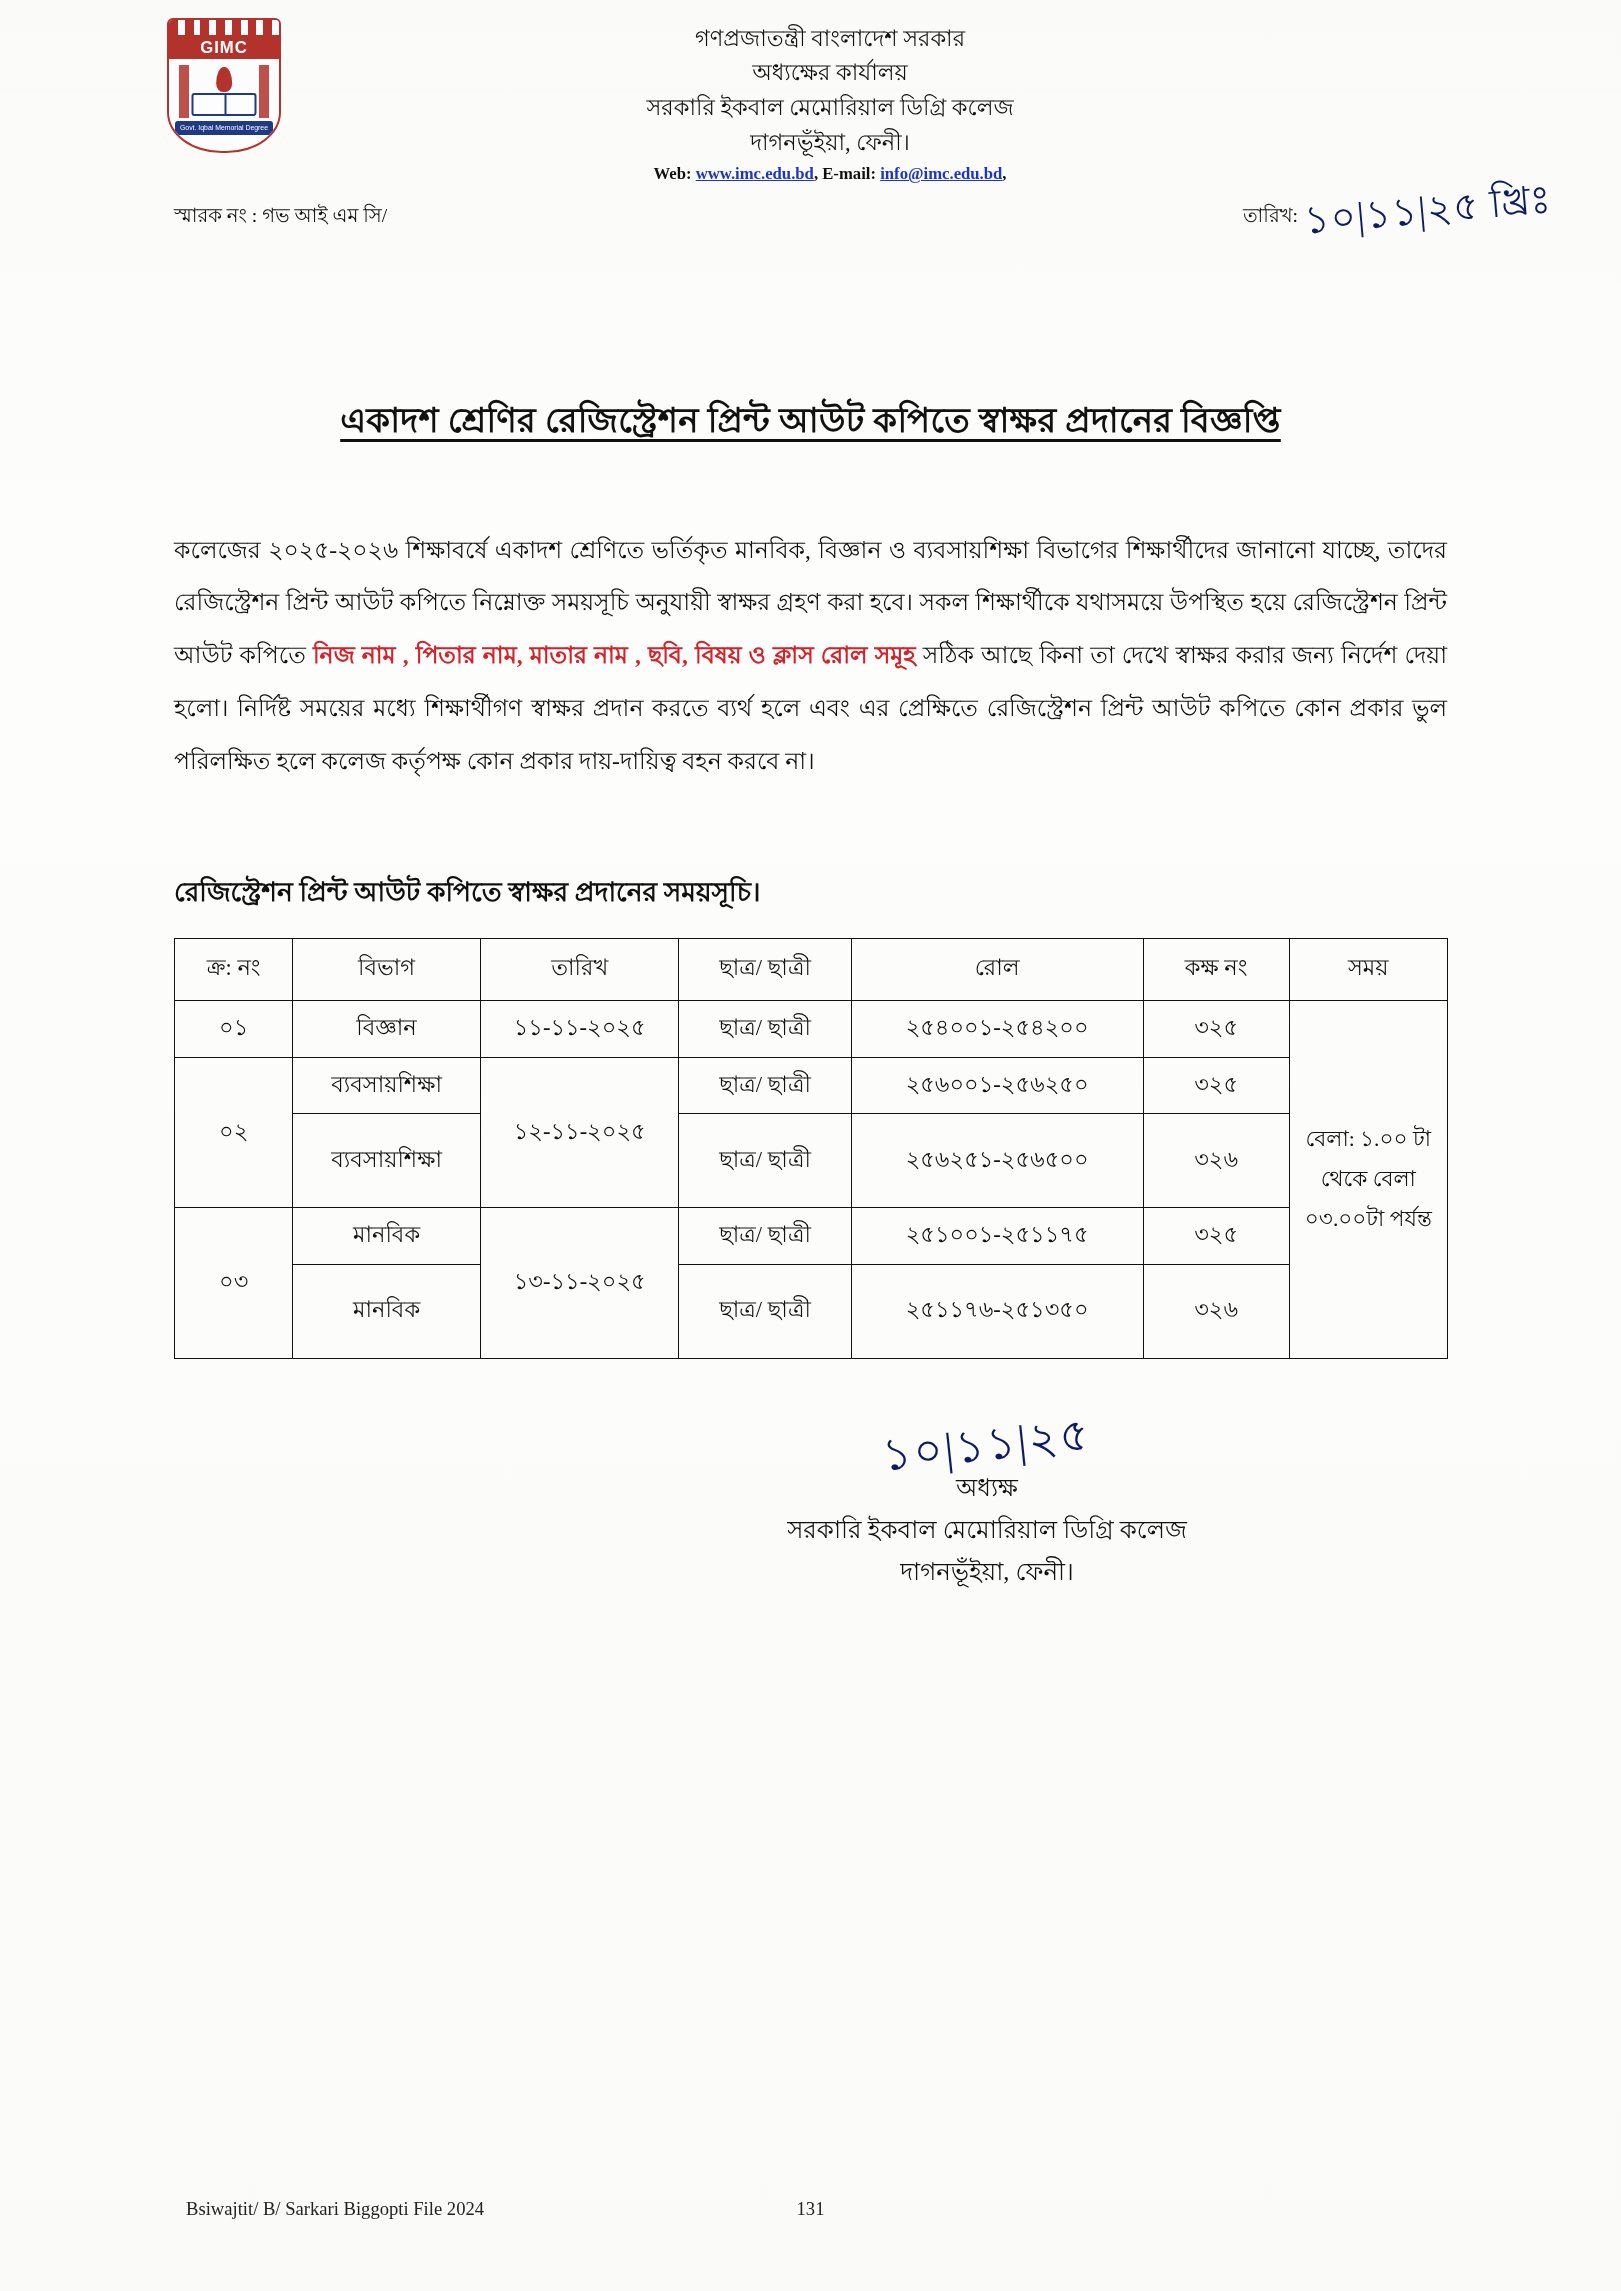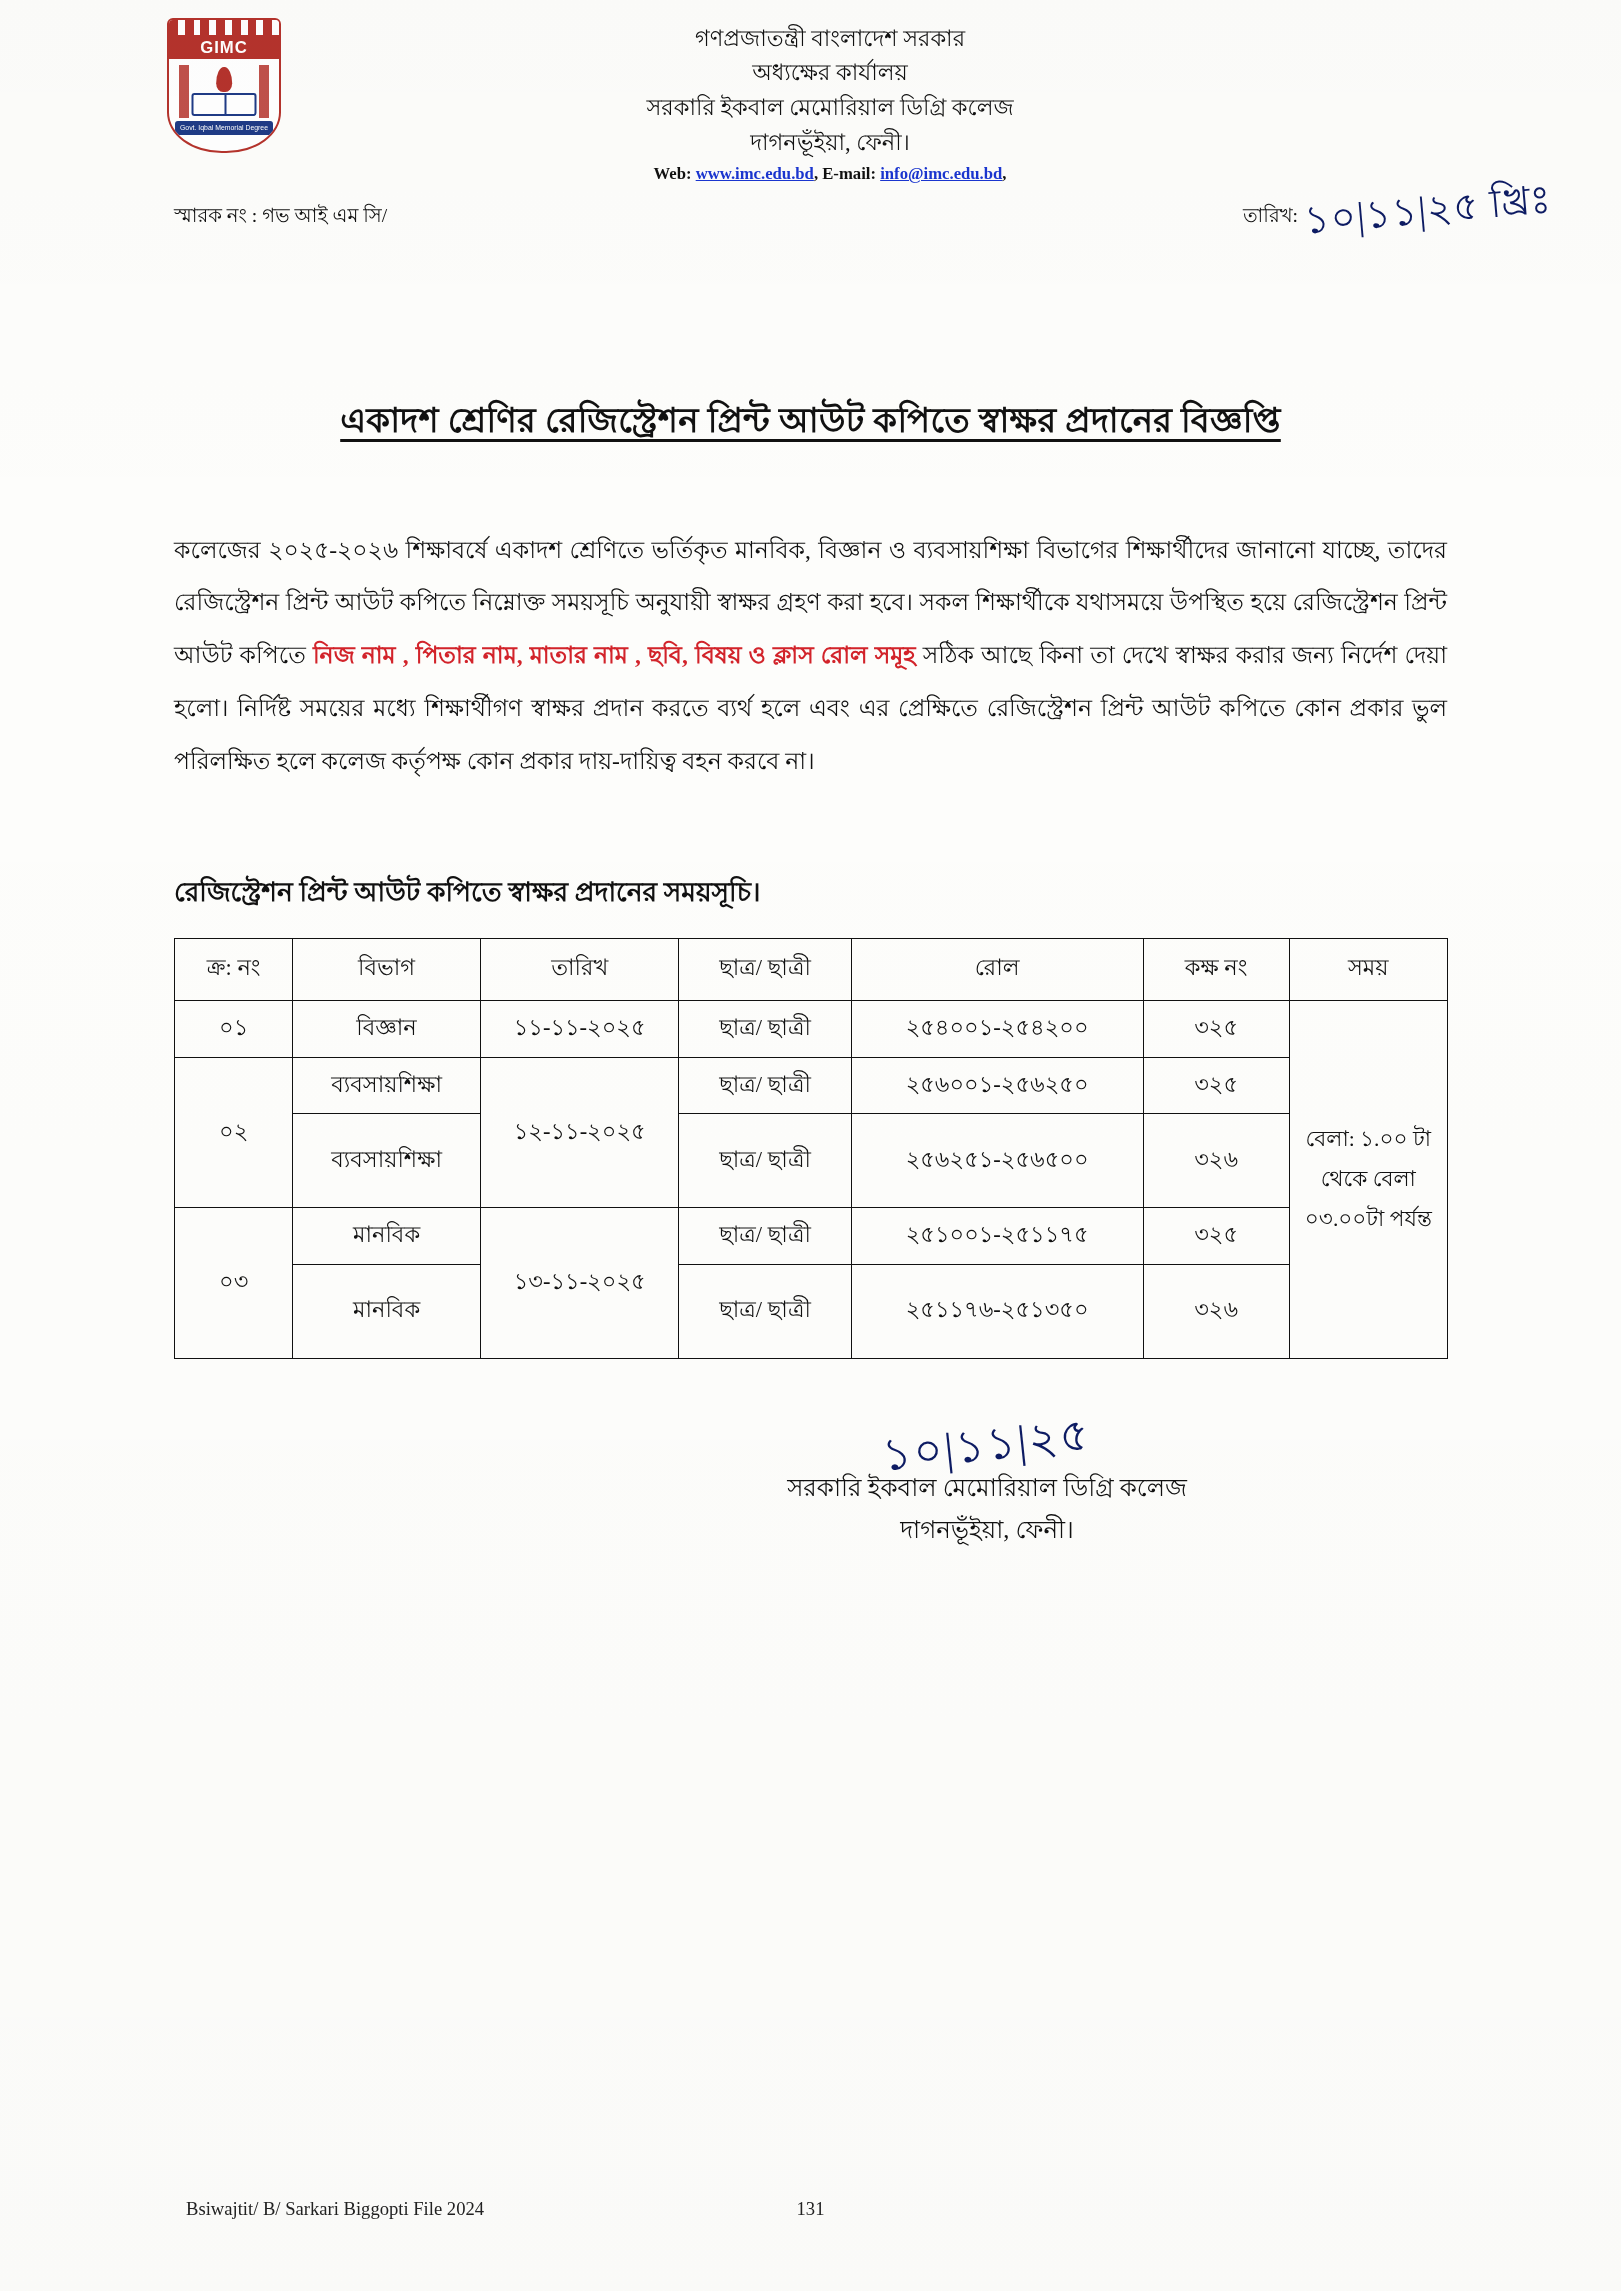--- a/index.html
+++ b/index.html
@@ -361,20 +361,21 @@
         <td>ছাত্র/ ছাত্রী</td>
         <td>২৫১১৭৬-২৫১৩৫০</td>
         <td>৩২৬</td>
       </tr>
     </tbody>
   </table>
 
   <div class="sign-wrap">
     <div class="sign-scribble">১০|১১|২৫</div>
     <div class="sign-lines">
+      <div class="sign-principal">অধ্যক্ষ</div>
       <div>সরকারি ইকবাল মেমোরিয়াল ডিগ্রি কলেজ</div>
       <div>দাগনভূঁইয়া, ফেনী।</div>
     </div>
   </div>
 
   <div class="footer">
     <span class="left">Bsiwajtit/  B/ Sarkari Biggopti File 2024</span>
     <span class="center">131</span>
   </div>
 

